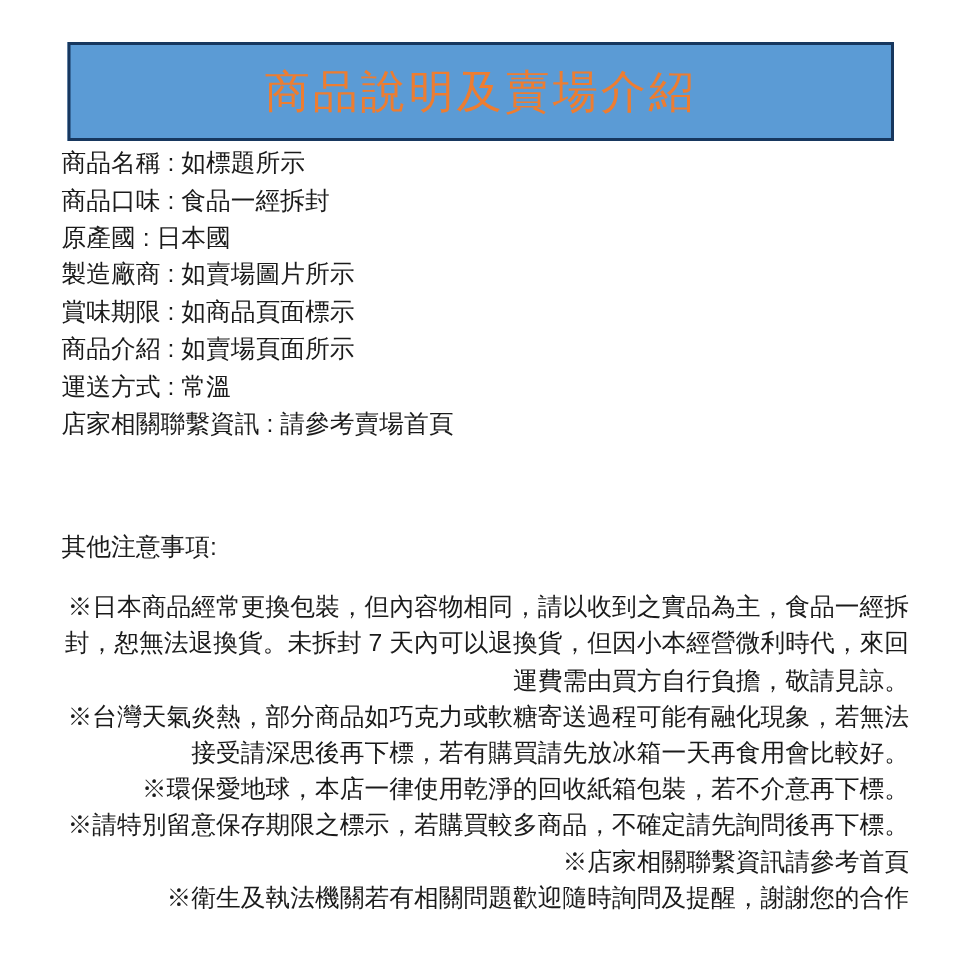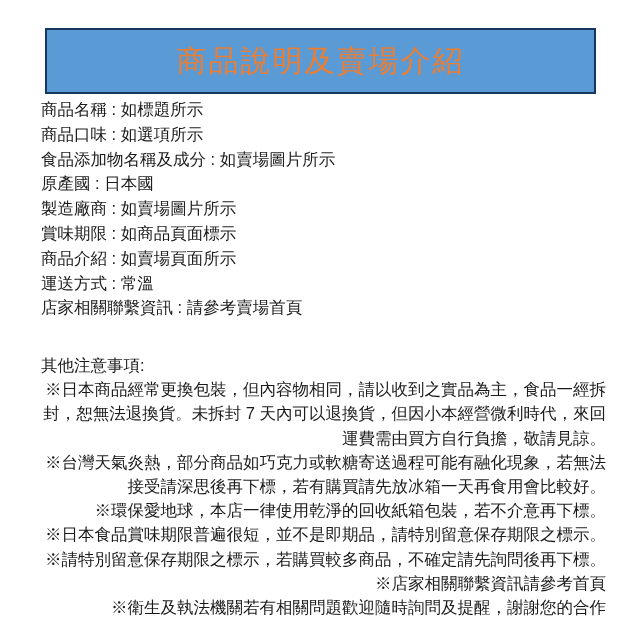--- a/index.html
+++ b/index.html
@@ -56,45 +56,44 @@
   }
   .notes {
     position: absolute;
     left: 38px;
     top: 353px;
     width: 568px;
     font-size: 16.5px;
     line-height: 24.2px;
   }
   .notes-heading {
-    margin: 0 0 0 3px;
+    margin: 0 0 16px 3px;
   }
   .note-line {
     overflow-wrap: break-word;
     line-break: anywhere;
     text-align: right;
   }
 </style>
 </head>
 <body style="color: rgb(26, 26, 26);">
 
 <div class="page">
 
   <div class="banner">
     <span class="banner-title">商品說明及賣場介紹</span>
   </div>
 
   <div class="info-list">
 
       <div class="info-line"><span>商品名稱</span><span class="sep"> : </span><span>如標題所示</span></div>
 
-      <div class="info-line"><span>商品口味</span><span class="sep"> : </span><span>如選項所示</span></div>
+      <div class="info-line"><span>商品口味</span><span class="sep"> : </span><span>食品一經拆封</span></div>
 
 
-      <div class="info-line"><span>食品添加物名稱及成分</span><span class="sep"> : </span><span>如賣場圖片所示</span></div>
 
       <div class="info-line"><span>原產國</span><span class="sep"> : </span><span>日本國</span></div>
 
       <div class="info-line"><span>製造廠商</span><span class="sep"> : </span><span>如賣場圖片所示</span></div>
 
       <div class="info-line"><span>賞味期限</span><span class="sep"> : </span><span>如商品頁面標示</span></div>
 
       <div class="info-line"><span>商品介紹</span><span class="sep"> : </span><span>如賣場頁面所示</span></div>
 
       <div class="info-line"><span>運送方式</span><span class="sep"> : </span><span>常溫</span></div>
@@ -105,21 +104,20 @@
   <div class="notes">
     <div class="notes-heading">其他注意事項:</div>
     <div>
 
         <div class="note-line">※日本商品經常更換包裝，但內容物相同，請以收到之實品為主，食品一經拆封，恕無法退換貨。未拆封 7 天內可以退換貨，但因小本經營微利時代，來回運費需由買方自行負擔，敬請見諒。</div>
 
         <div class="note-line">※台灣天氣炎熱，部分商品如巧克力或軟糖寄送過程可能有融化現象，若無法接受請深思後再下標，若有購買請先放冰箱一天再食用會比較好。</div>
 
         <div class="note-line">※環保愛地球，本店一律使用乾淨的回收紙箱包裝，若不介意再下標。</div>
 
-        <div class="note-line">※日本食品賞味期限普遍很短，並不是即期品，請特別留意保存期限之標示。</div>
 
         <div class="note-line">※請特別留意保存期限之標示，若購買較多商品，不確定請先詢問後再下標。</div>
 
         <div class="note-line">※店家相關聯繫資訊請參考首頁</div>
 
         <div class="note-line">※衛生及執法機關若有相關問題歡迎隨時詢問及提醒，謝謝您的合作</div>
       </div>
   </div>
 
 </div>

